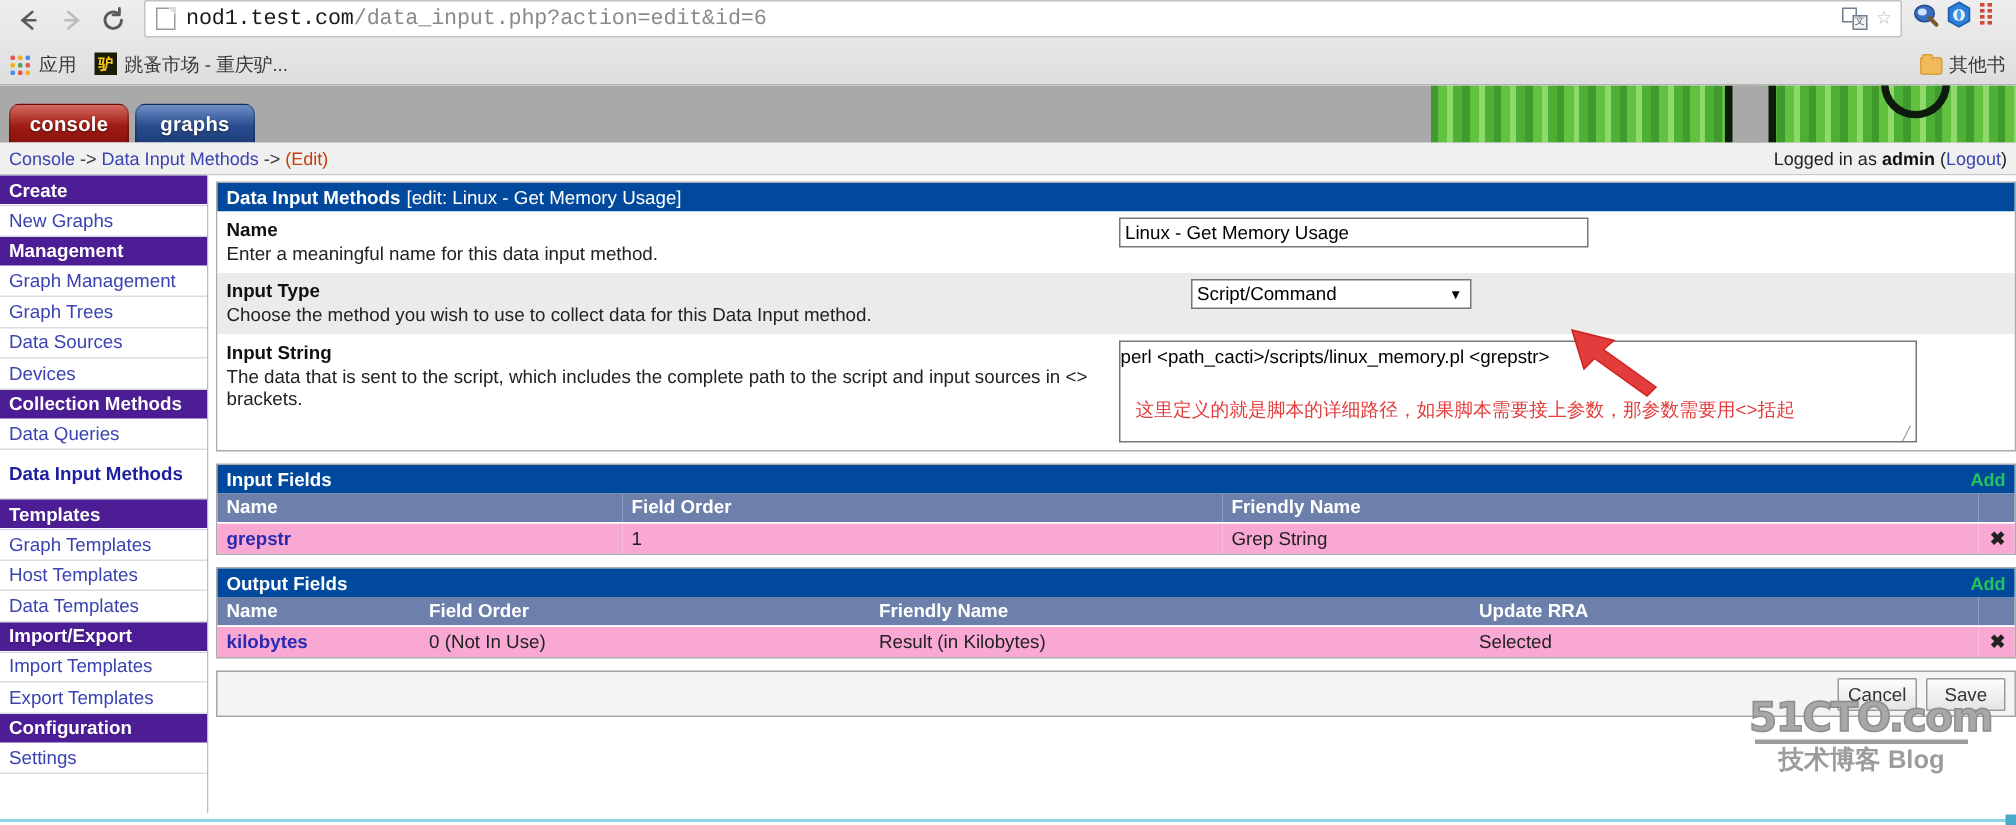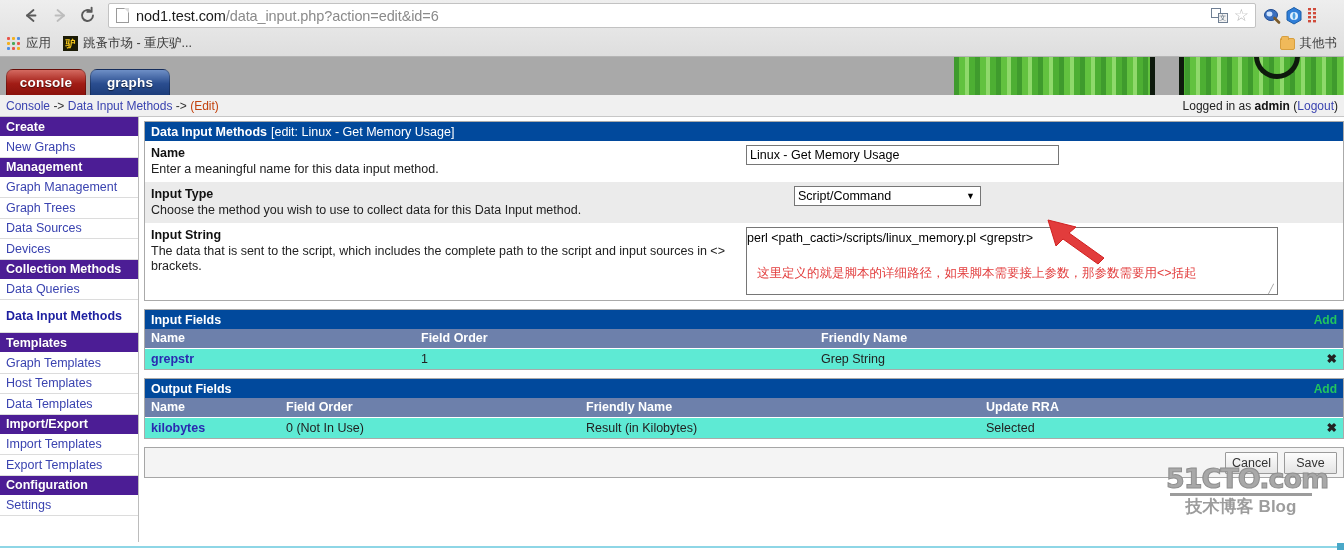--- a/index.html
+++ b/index.html
@@ -15,23 +15,23 @@
   .browser-chrome {
     width: 1344px; height: 57px;
     background: #e8e8e8;
     background: linear-gradient(#eeeeee, #dedede);
     border-bottom: 1px solid #b5b5b5;
     position: relative;
   }
   .nav-row {
     height: 31px;
     display: flex;
-    align-items: center;
-    padding: 0 18px;
+    padding: 0 6px;
     gap: 2px;
+    font-family: Liberation Mono, monospace;
   }
   .nav-btn {
     width: 26px; height: 26px;
     display: flex; align-items: center; justify-content: center;
     font-size: 19px;
     color: #5a5a5a;
     user-select: none;
   }
   .nav-btn.disabled { color: #b4b4b4; }
   .nav-btn svg { display: block; }
@@ -115,21 +115,21 @@
   }
   .apps-grid {
     width: 13px; height: 13px;
     display: grid;
     grid-template-columns: repeat(3, 3px);
     grid-template-rows: repeat(3, 3px);
     gap: 2px;
     flex-shrink: 0;
   }
   .apps-grid i { display: block; border-radius: 1px; }
-  .bm-item { display: flex; align-items: center; gap: 5px; white-space: nowrap; }
+  .bm-item { display: flex; gap: 5px; white-space: nowrap; }
   .bm-fav {
     width: 15px; height: 15px;
     background: #1b1b06;
     display: flex; align-items: center; justify-content: center;
     font-size: 10px; color: #f3c61c; font-weight: bold;
     flex-shrink: 0;
   }
   .bm-right {
     margin-left: auto;
     display: flex; align-items: center; gap: 5px;
@@ -433,21 +433,21 @@
     color: #ffffff;
     font-size: 12.5px;
     font-weight: bold;
     text-align: left;
     height: 19px;
     padding: 0 6px;
     border-bottom: 1px solid #ffffff;
     white-space: nowrap;
   }
   table.grid td {
-    background: #5eead4;
+    background: #f9a8d4;
     font-size: 12.5px;
     color: #222;
     height: 21px;
     padding: 0 6px;
     white-space: nowrap;
   }
   table.grid td a { color: #2a2ab0; font-weight: bold; text-decoration: none; }
   .del-x {
     color: #cc2222;
     font-weight: bold;

